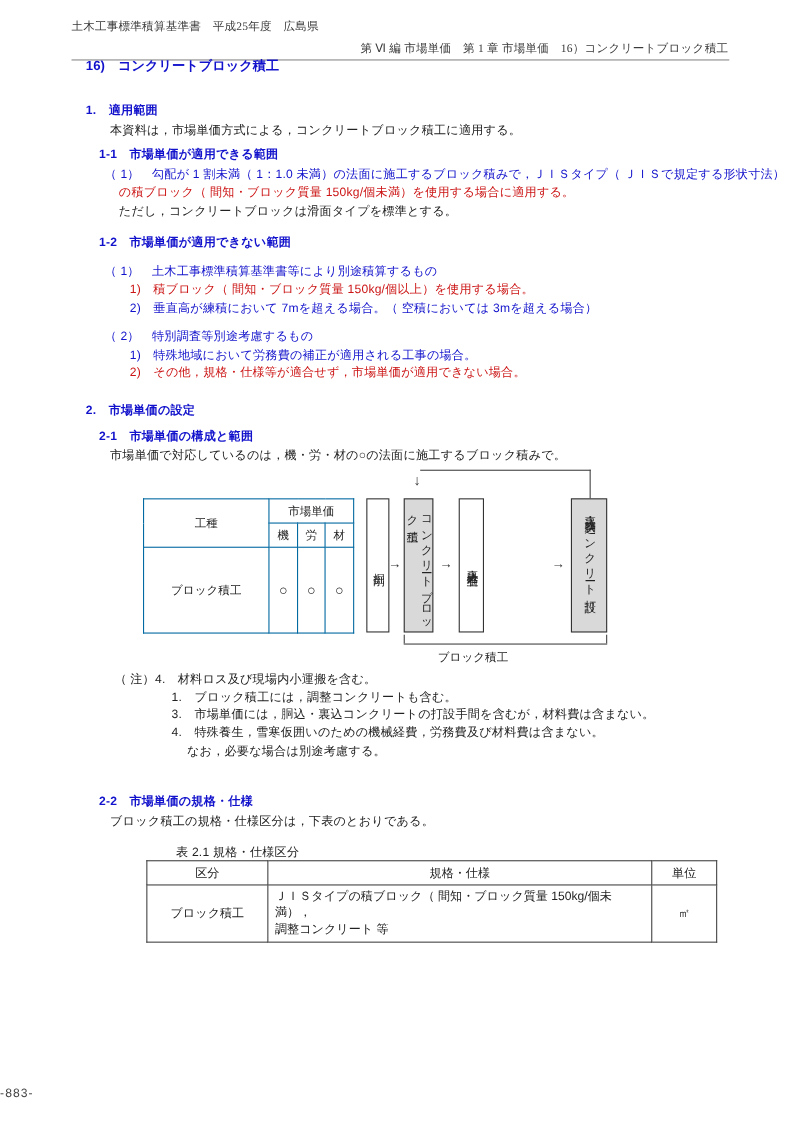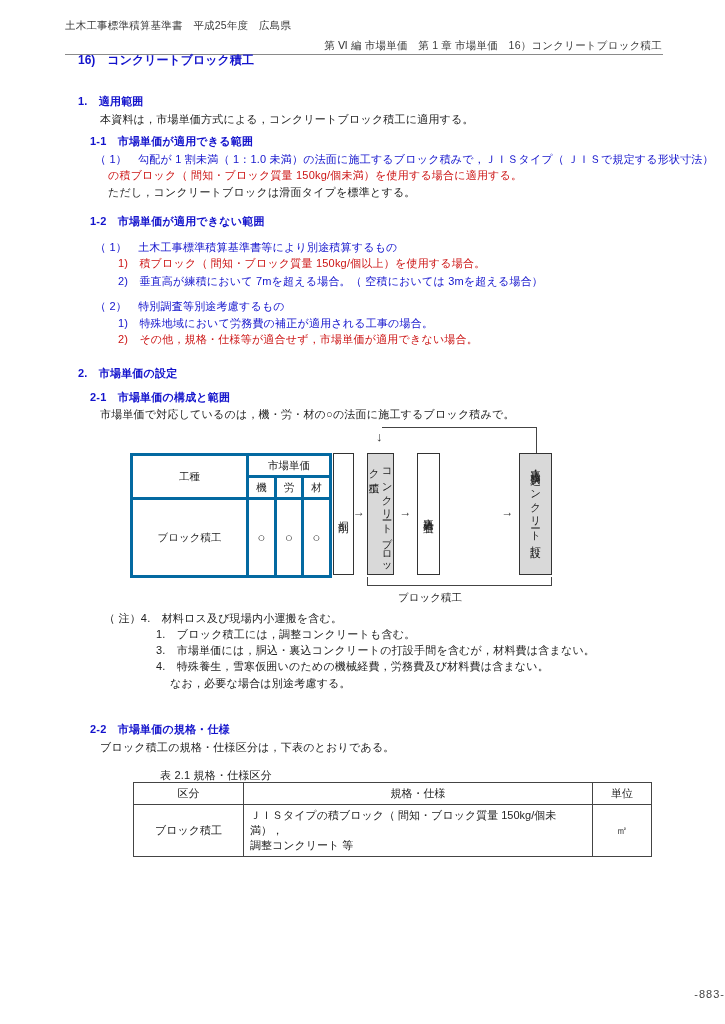--- a/index.html
+++ b/index.html
@@ -4,33 +4,33 @@
 <style>
   html,body{margin:0;padding:0;}
   body{
     width:725px;height:1024px;position:relative;background:#ffffff;
     font-family:"Liberation Sans","DejaVu Sans",sans-serif;
     color:#222;overflow:hidden;
   }
   .abs{position:absolute;white-space:nowrap;}
   .ln{font-size:11px;line-height:14px;letter-spacing:0.2px;}
   .sm{font-size:10.5px;}
-  .gray{color:#3a3a3a;}
+  .gray{color:#3a3a3a;font-family:Liberation Serif, serif;}
   .blue{color:var(--blue,#0000CC);}
   .red{color:var(--red,#CC0000);}
   .bold{font-weight:bold;}
   .rule{position:absolute;left:65px;right:62px;top:54px;border-top:1px solid #8a8a8a;height:0;}
   .hline{position:absolute;border-top:1px solid #444;height:0;}
   .vline{position:absolute;border-left:1px solid #444;width:0;}
   .arrow{position:absolute;font-size:12px;color:#333;text-align:center;line-height:12px;}
   .darr{position:absolute;font-size:13px;color:#333;line-height:13px;}
 
   
   table.wk{position:absolute;left:130px;top:453px;border-collapse:collapse;table-layout:fixed;}
-  table.wk td{border:3px solid #0369a1;text-align:center;vertical-align:middle;
+  table.wk td{border:1px solid #0369a1;text-align:center;vertical-align:middle;
     font-size:10.5px;padding:0;color:#222;}
   table.wk .circ{font-size:13px;}
 
   
   .fbox{position:absolute;top:453px;height:122px;border:1px solid #333;background:#fff;
     box-sizing:border-box;display:flex;justify-content:center;}
   .fbox.shaded{background:#d9d9d9;}
   .vtext{writing-mode:vertical-rl;font-size:10.5px;line-height:13px;letter-spacing:1.5px;
     color:#222;white-space:normal;}
   .vcenter{align-items:center;}
@@ -39,21 +39,21 @@
   
   .br-b{position:absolute;left:367px;top:585px;width:185px;border-top:1px solid #444;height:0;}
   .br-l{position:absolute;left:367px;top:577px;height:8px;border-left:1px solid #444;width:0;}
   .br-r{position:absolute;left:551px;top:577px;height:8px;border-left:1px solid #444;width:0;}
 
   
   table.spec{position:absolute;left:133px;top:782px;border-collapse:collapse;table-layout:fixed;}
   table.spec td{border:1px solid #444;font-size:11px;color:#222;padding:0;vertical-align:middle;}
   table.spec td.ctr{text-align:center;}
   table.spec td.spc{padding:3px 6px;line-height:15px;}
-  .footer{position:absolute;left:0;width:725px;top:988px;text-align:right;
+  .footer{position:absolute;left:0;width:725px;top:988px;text-align:left;
     font-size:11px;color:#444;letter-spacing:1px;}
 </style>
 </head>
 <body>
 
 <div class="abs ln sm gray" style="left:65px;top:18px">土木工事標準積算基準書　平成25年度　広島県</div>
 <div class="abs ln sm gray" style="right:63px;top:38px">第 Ⅵ 編 市場単価　第 1 章 市場単価　16）コンクリートブロック積工</div>
 <div class="rule"></div>
 
 <div class="abs blue bold" style="left:78px;top:52px;font-size:12px">16)　コンクリートブロック積工</div>

